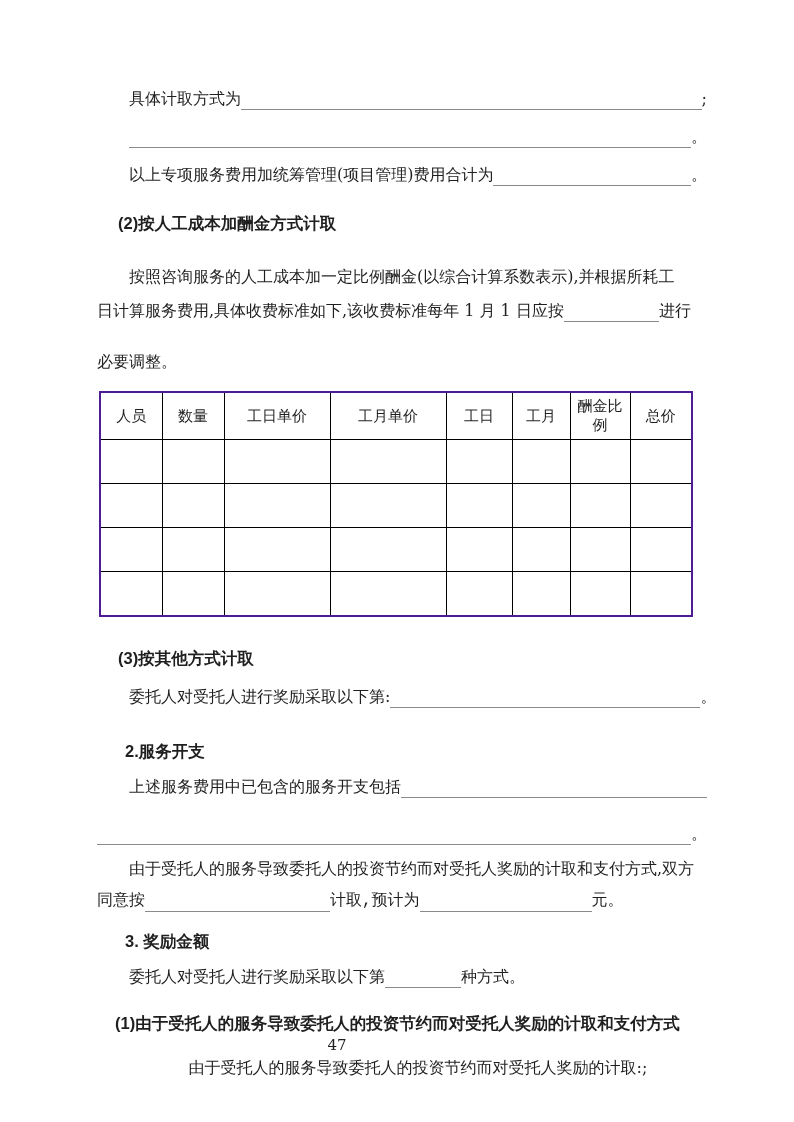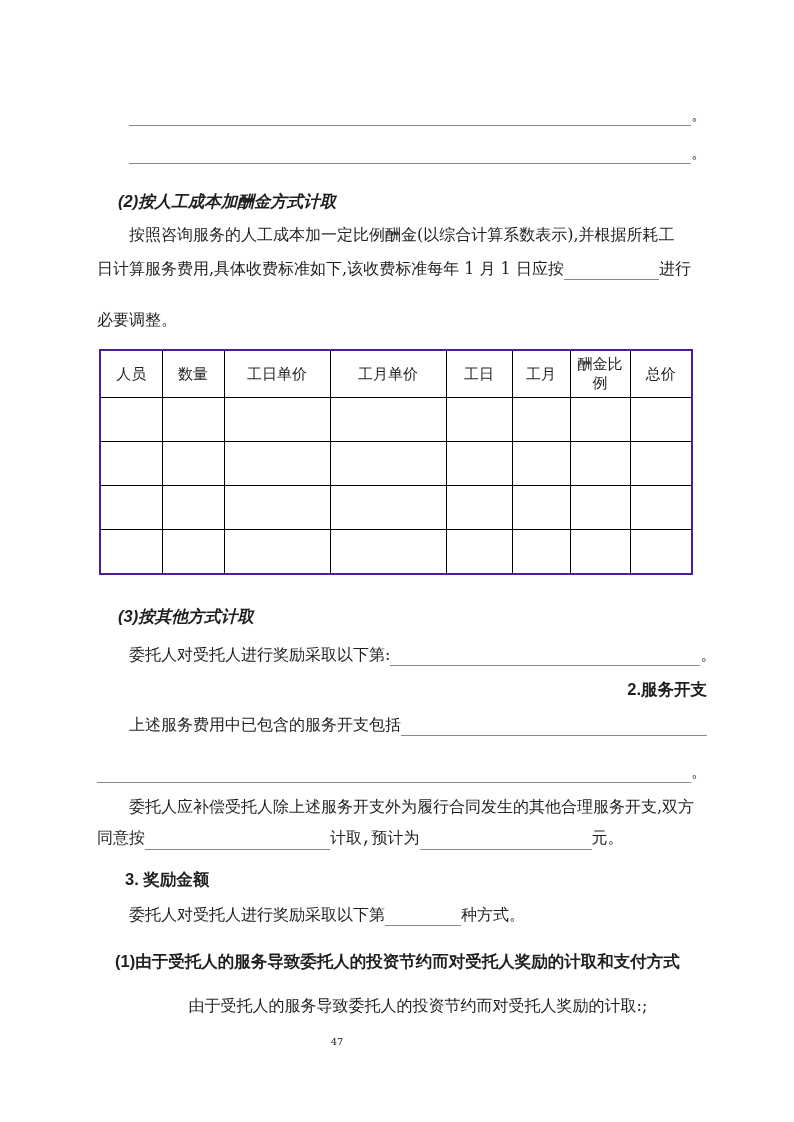--- a/index.html
+++ b/index.html
@@ -19,59 +19,66 @@
   .blank{
     flex:0 0 auto;height:20px;border-bottom:1px solid #8a8a8a;
   }
   .blank.fill{flex:1 1 auto;}
   .w95{width:95px;} .w310{width:310px;} .w185{width:185px;}
   .w172{width:172px;} .w76{width:76px;} 
   .heading{
     font-family:"Liberation Sans","DejaVu Sans",sans-serif;
     font-weight:700;font-size:16.5px;line-height:22px;white-space:nowrap;
   }
-  .hp21{padding-left:21px;font-style:italic;} .hp28{padding-left:28px;} .hp18{padding-left:18px;}
-  .mt16{margin-top:16px;} .mt26{margin-top:26px;} .mt20{margin-top:12px;text-align:right;}
+  .hp21{padding-left:21px;} .hp28{padding-left:28px;} .hp18{padding-left:18px;}
+  .mt16{margin-top:16px;} .mt26{margin-top:26px;} .mt20{margin-top:32px;}
   .mt12{margin-top:12px;text-align:right;} .mt11{margin-top:29px;} .mt18{margin-top:18px;}
   .mt30{margin-top:30px;} .mt17{margin-top:17px;} .mt14{margin-top:14px;}
   .mt25{margin-top:25px;} .mt13{margin-top:13px;} .mt10{margin-top:10px;font-family:Liberation Mono, monospace;}
   .mt24{margin-top:24px;} .mt23{margin-top:23px;justify-content:center;}
   table.fee{
     border-collapse:collapse;margin-top:18px;margin-left:2px;
     table-layout:fixed;width:593px;border:2px solid #4c1d95;
   }
   table.fee th,table.fee td{
     border:1px solid #000;text-align:center;vertical-align:middle;
     font-size:15px;font-weight:400;padding:0 2px;
     font-family:"DejaVu Serif","Liberation Serif",serif;
     word-break:break-all;line-height:19px;
   }
   table.fee th{height:46px;}
   table.fee td{height:43px;}
   .c1{width:62px;} .c2{width:62px;} .c3{width:106px;} .c4{width:116px;}
   .c5{width:66px;} .c6{width:58px;} .c7{width:60px;} .c8{width:62px;}
   .pageno{
     position:absolute;left:0;top:1036px;width:674px;text-align:center;
-    font-size:10px;color:#1f1f1f;
+    font-size:15px;color:#1f1f1f;
   }
 </style>
 </head>
 <body>
 
 <div class="content">
 
+  <div class="line">
+    <span class="ind2"></span>
+    <span class="txt">具体计取方式为</span>
+    <span class="blank fill"></span>
+    <span class="txt">;</span>
+  </div>
 
   <div class="line mt16">
     <span class="ind2"></span>
     <span class="blank fill"></span>
     <span class="txt">。</span>
   </div>
 
   <div class="line mt16">
     <span class="ind2"></span>
+    <span class="txt">以上专项服务费用加统筹管理(项目管理)费用合计为</span>
     <span class="blank fill"></span>
     <span class="txt">。</span>
   </div>
 
   <div class="heading hp21 mt26">(2)按人工成本加酬金方式计取</div>
 
   <div class="line mt20">
     <span class="ind2"></span>
     <span class="txt">按照咨询服务的人工成本加一定比例酬金(以综合计算系数表示),并根据所耗工</span>
   </div>
@@ -168,21 +175,21 @@
     <span class="blank fill"></span>
   </div>
 
   <div class="line mt25">
     <span class="blank fill"></span>
     <span class="txt">。</span>
   </div>
 
   <div class="line mt13">
     <span class="ind2"></span>
-    <span class="txt">委托人应补偿受托人除上述服务开支外为履行合同发生的其他合理服务开支,双方</span>
+    <span class="txt">由于受托人的服务导致委托人的投资节约而对受托人奖励的计取和支付方式,双方</span>
   </div>
   <div class="line mt10">
     <span class="txt">同意按</span>
     <span class="blank w185"></span>
     <span class="txt">计取,预计为</span>
     <span class="blank w172"></span>
     <span class="txt">元。</span>
   </div>
 
   <div class="heading hp28 mt18">3. 奖励金额</div>

